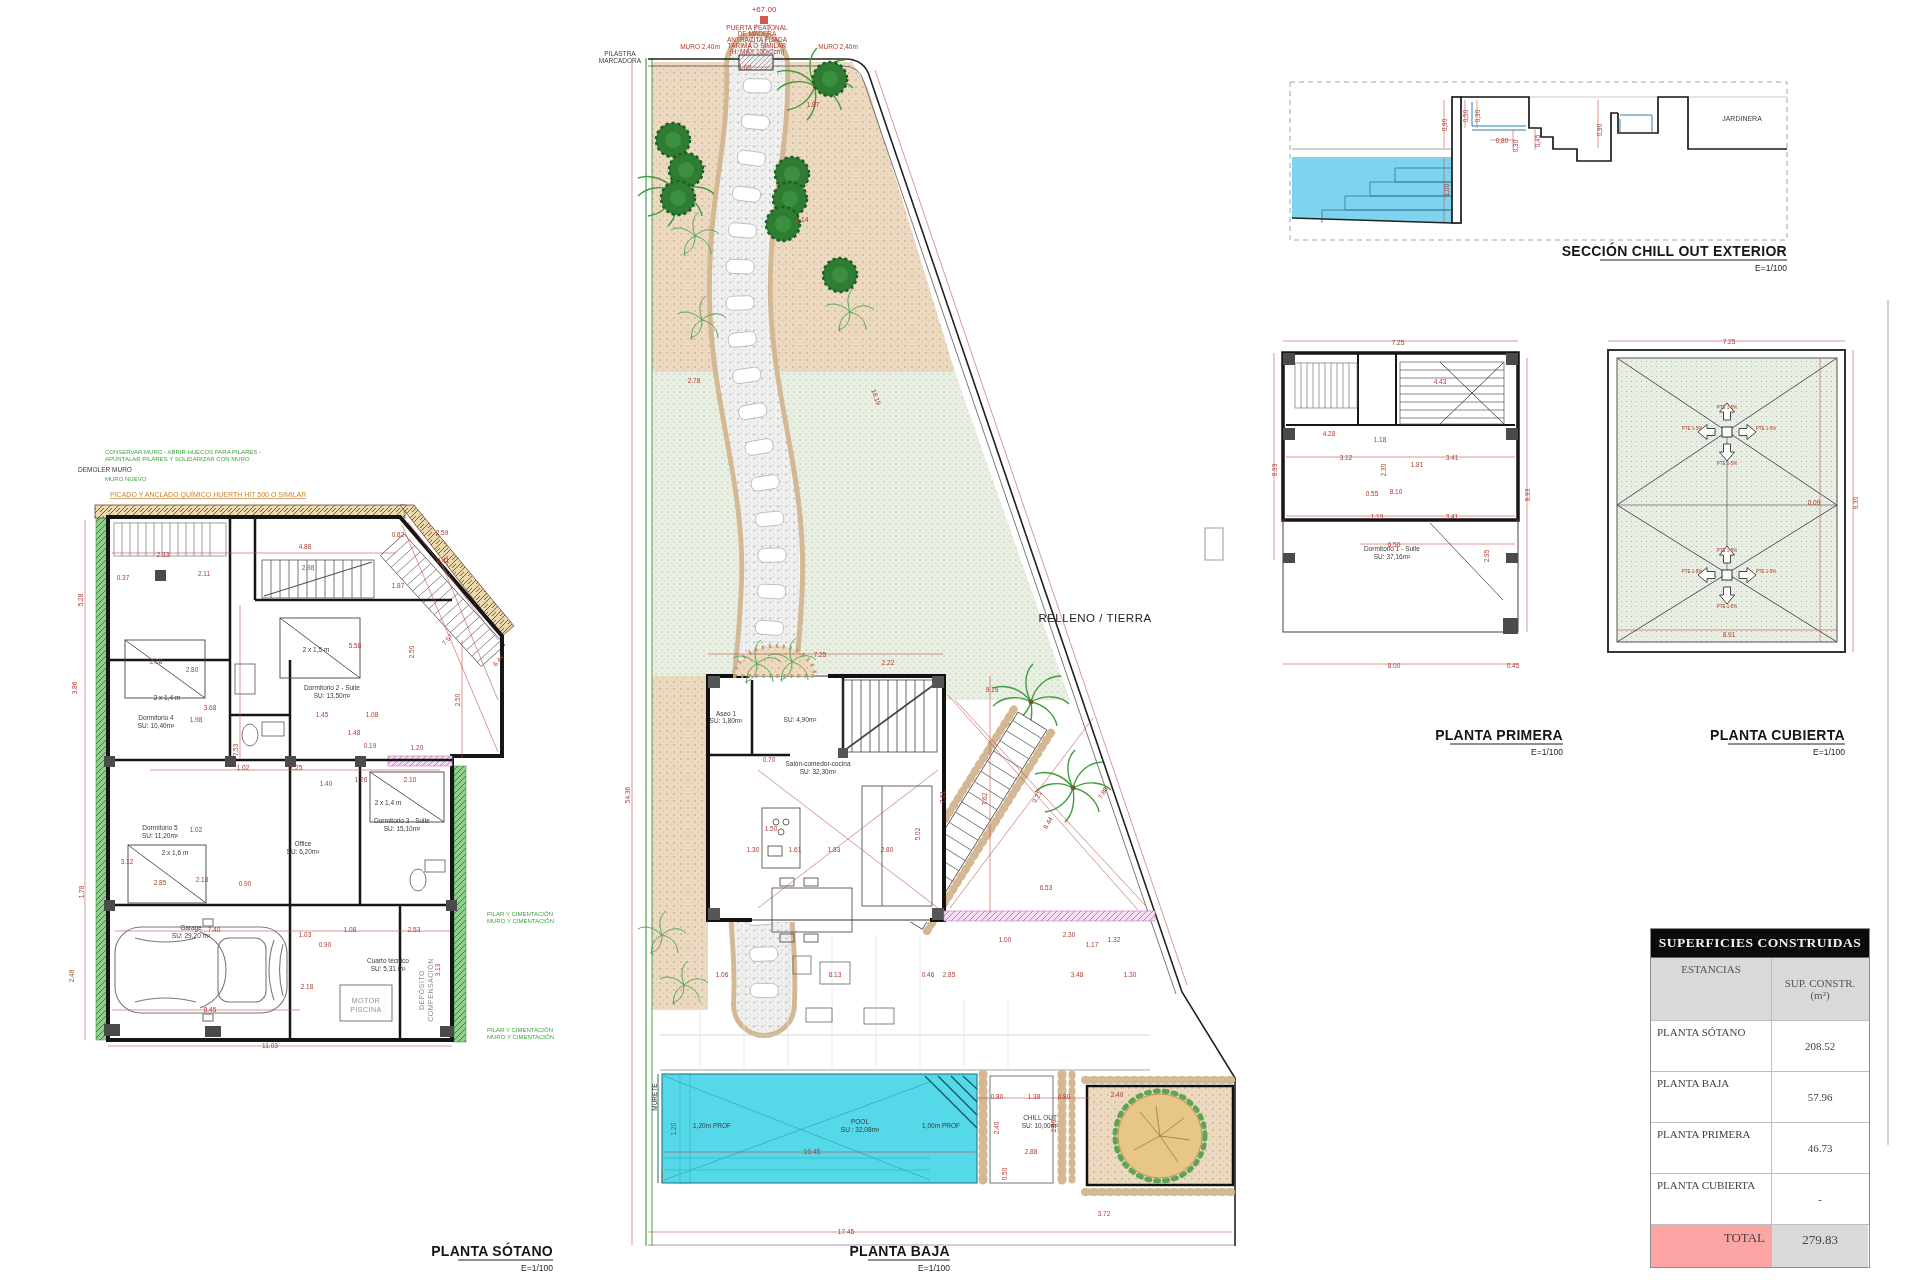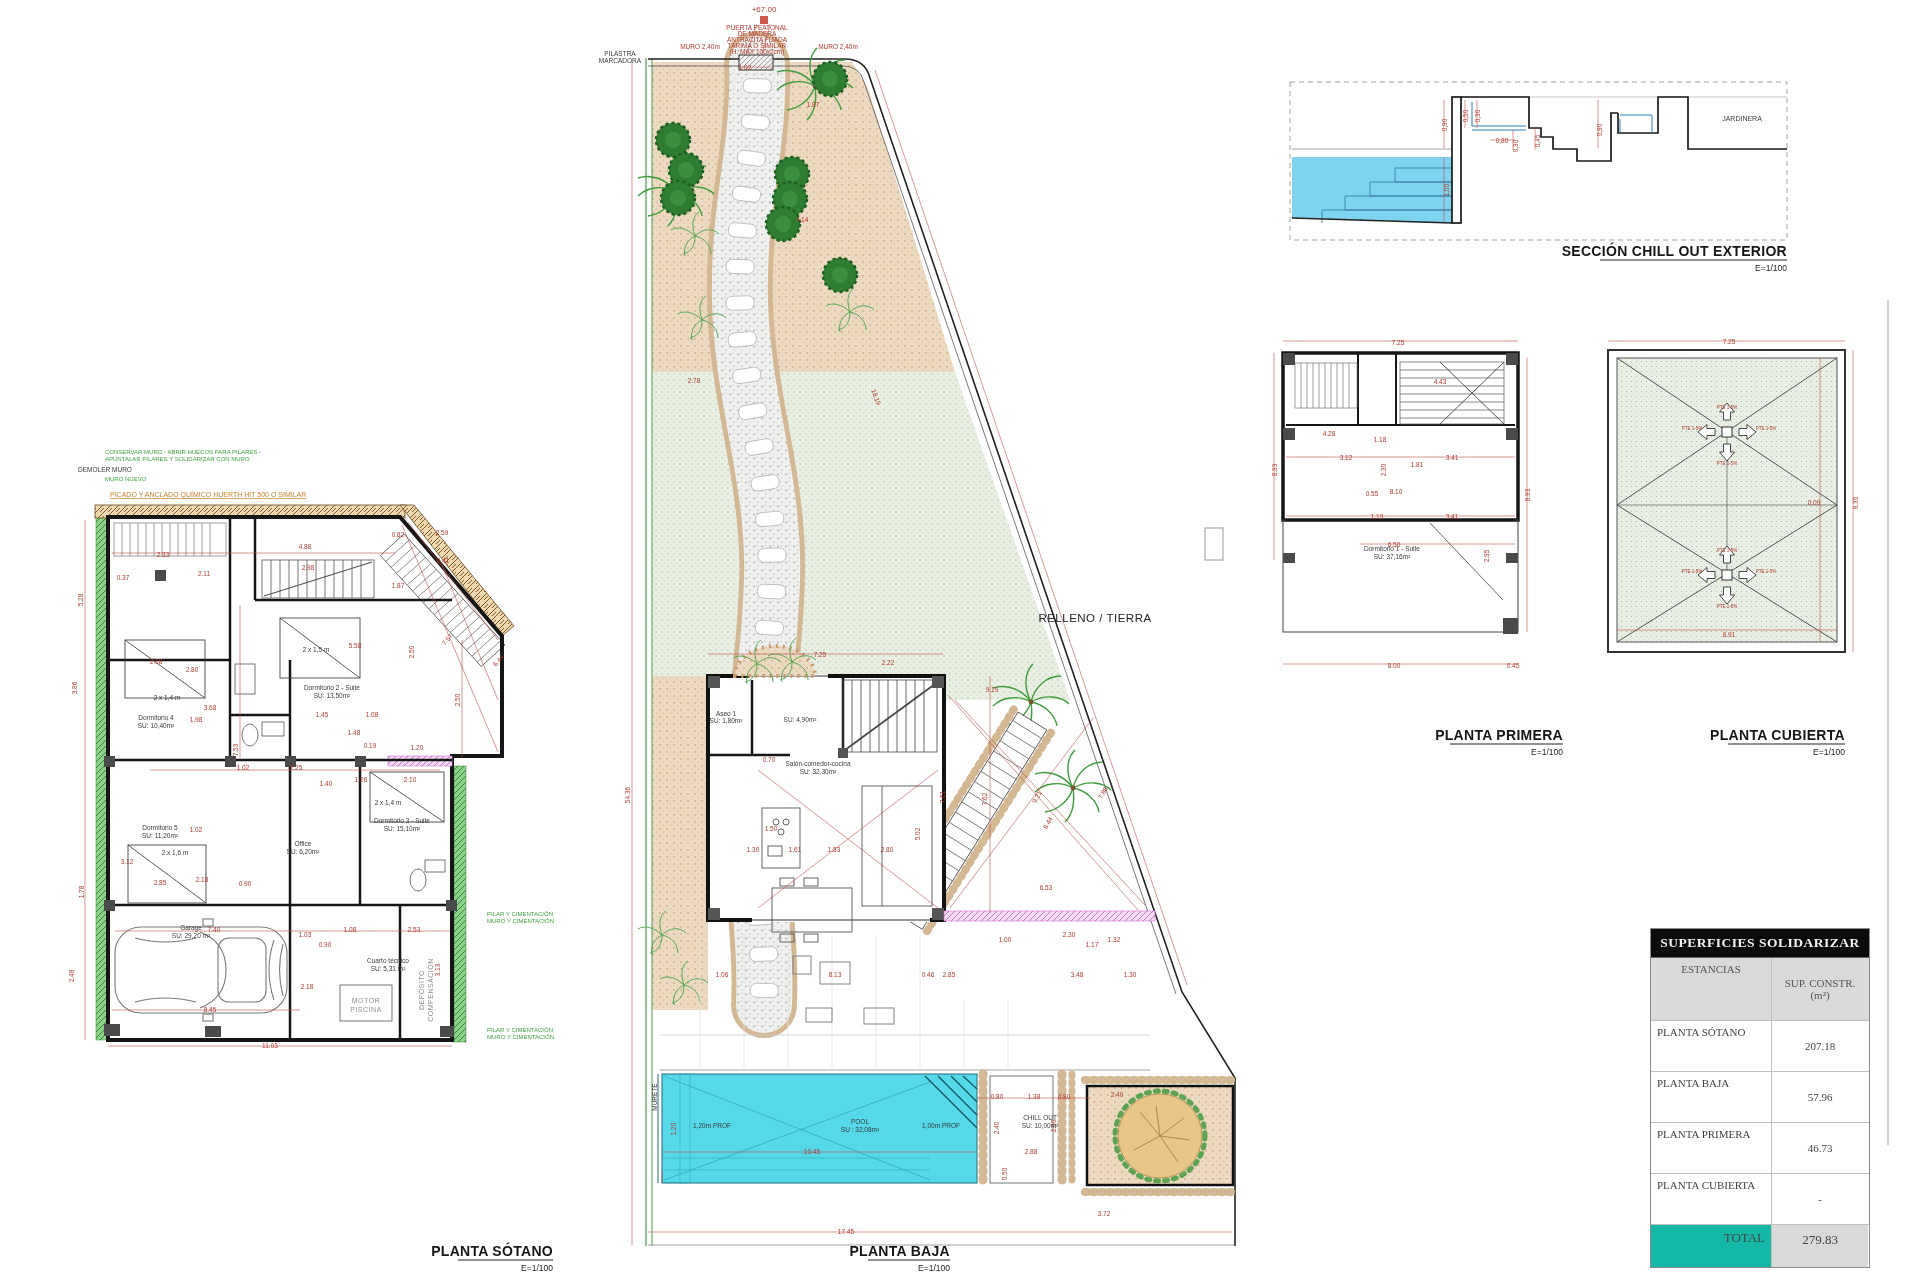--- a/index.html
+++ b/index.html
@@ -22,21 +22,21 @@
   #surf-table{position:absolute;left:1650px;top:928px;width:218px;border:1px solid #8c8c8c;
               font-family:"Liberation Serif",serif;color:#444;font-size:11px;}
   #surf-table .t-title{background:#0b0b0b;color:#f2f2f2;text-align:center;font-weight:bold;
               font-size:13.5px;padding:6px 2px;letter-spacing:.5px;border-bottom:1px solid #666;}
   .t-row{display:flex;border-bottom:1px solid #bfbfbf;}
   .t-row:last-child{border-bottom:none;}
   .t-c1{width:108px;padding:5px 6px;border-right:1px solid #bfbfbf;}
   .t-c2{width:84px;padding:19px 6px;text-align:center;}
   .t-head{background:#d9d9d9;color:#555;}
   .t-head .t-c1{text-align:center;}
-  .t-total .t-c1{background:#14b8a6;text-align:right;font-size:13px;}
+  .t-total .t-c1{background:#fca5a5;text-align:right;font-size:13px;}
   .t-total .t-c2{background:#d9d9d9;text-align:center;font-size:13px;padding-top:7px;}
 </style>
 </head>
 <body>
 
 <div id="sheet">
 <svg width="1920" height="1280" viewBox="0 0 1920 1280" xmlns="http://www.w3.org/2000/svg">
   <defs>
     <pattern id="lawn" width="6" height="6" patternUnits="userSpaceOnUse">
       <rect width="6" height="6" fill="#e9efe2"></rect>
@@ -806,28 +806,28 @@
   <line x1="458" y1="1260" x2="553" y2="1260" stroke="#222" stroke-width="1.2"></line>
   <text x="553" y="1271" class="scl">E=1/100</text>
 
   <text x="950" y="1256" class="ttl">PLANTA BAJA</text>
   <line x1="868" y1="1260" x2="950" y2="1260" stroke="#222" stroke-width="1.2"></line>
   <text x="950" y="1271" class="scl">E=1/100</text>
 </svg>
 
 
 <div id="surf-table">
-  <div class="t-title">SUPERFICIES SOLIDARIZAR</div>
+  <div class="t-title">SUPERFICIES CONSTRUIDAS</div>
   <div class="t-row t-head">
     <div class="t-c1">ESTANCIAS</div>
     <div class="t-c2">SUP. CONSTR. (m²)</div>
   </div>
   <div class="t-row">
     <div class="t-c1">PLANTA SÓTANO</div>
-    <div class="t-c2">207.18</div>
+    <div class="t-c2">208.52</div>
   </div>
   <div class="t-row">
     <div class="t-c1">PLANTA BAJA</div>
     <div class="t-c2">57.96</div>
   </div>
   <div class="t-row">
     <div class="t-c1">PLANTA PRIMERA</div>
     <div class="t-c2">46.73</div>
   </div>
   <div class="t-row">

